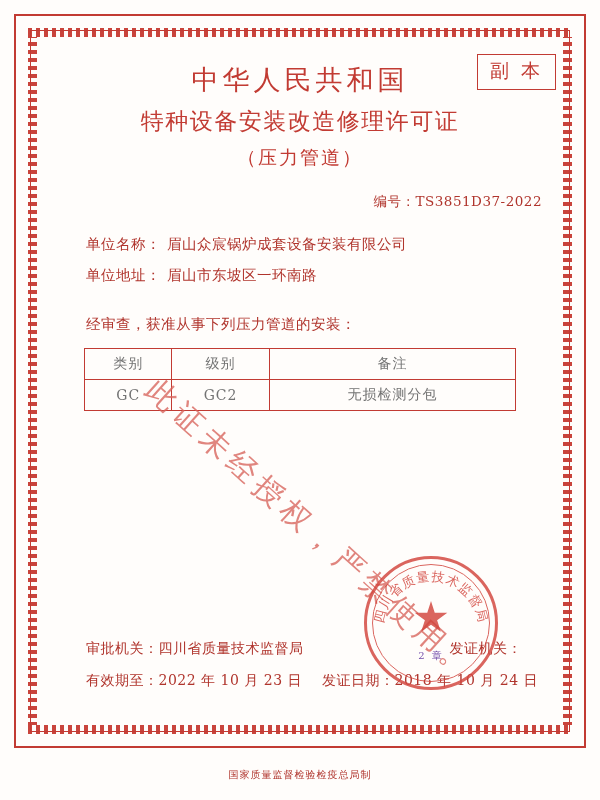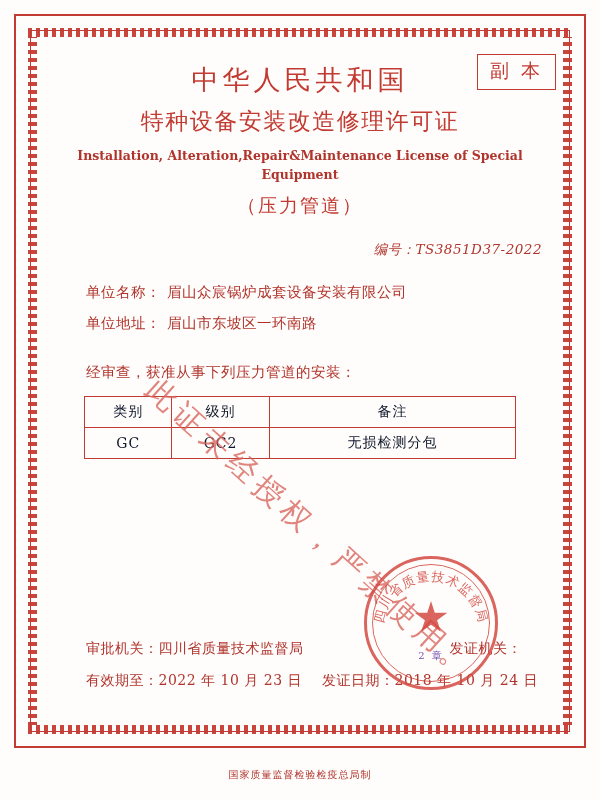--- a/index.html
+++ b/index.html
@@ -108,21 +108,20 @@
     margin-top: 8px;
   }
   .cert-no {
     text-align: right;
     font-size: 13.5px;
     color: #b0342c;
     font-family: "DejaVu Serif", "Liberation Serif", serif;
     margin-top: 22px;
     padding-right: 14px;
     letter-spacing: 0.5px;
-    font-style: italic;
   }
 
   
   .info-block {
     margin-top: 24px;
     padding-left: 42px;
   }
   .info-row {
     font-size: 14.5px;
     color: #b0342c;
@@ -145,21 +144,21 @@
   
   table.scope-table {
     margin: 14px auto 0 auto;
     width: 432px;
     border-collapse: collapse;
     font-family: "DejaVu Serif", "Liberation Serif", serif;
   }
   table.scope-table th,
   table.scope-table td {
     border: 1px solid #c23b33;
-    color: #0f172a;
+    color: #737373;
     font-weight: normal;
     font-size: 14px;
     text-align: center;
     height: 28px;
     letter-spacing: 1px;
   }
 
   
   .watermark {
     position: absolute;
@@ -264,21 +263,20 @@
   <div class="frame-outer"></div>
   <div class="frame-pattern"></div>
   <div class="frame-inner"></div>
 
   <div class="content">
 
     <div class="copy-badge">副 本</div>
 
     <div class="title-1">中华人民共和国</div>
     <div class="title-2">特种设备安装改造修理许可证</div>
-    <div class="title-en">Installation, Alteration,Repair&amp;Maintenance License of Special Equipment</div>
     <div class="title-sub">（压力管道）</div>
 
     <div class="cert-no">
       <span>编号：</span><span>TS3851D37-2022</span>
     </div>
 
     <div class="info-block">
       <div class="info-row">
         <span class="info-label">单位名称：</span><span class="info-value">眉山众宸锅炉成套设备安装有限公司</span>
       </div>

